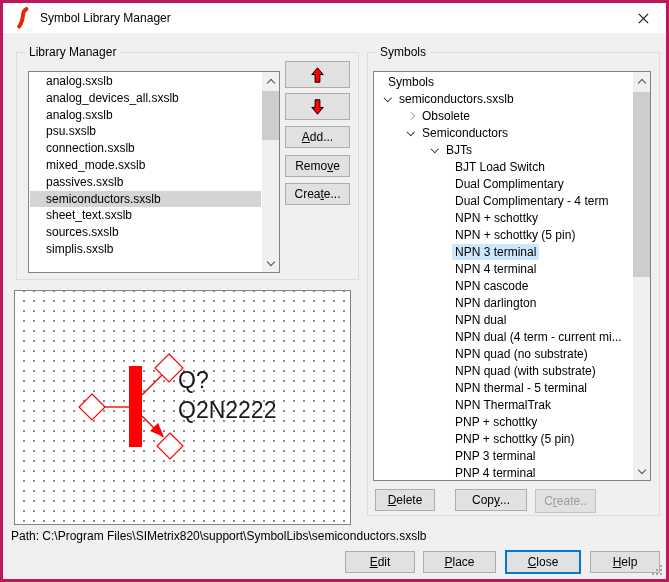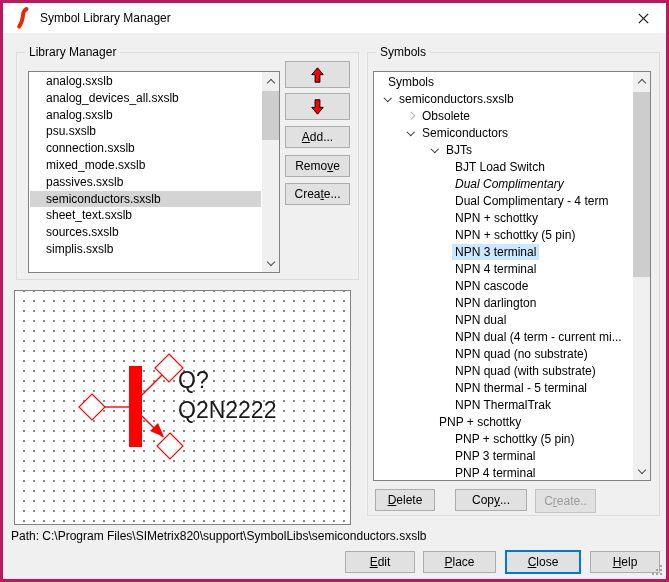--- a/index.html
+++ b/index.html
@@ -143,21 +143,21 @@
         </div>
         <div class="tree-row" style="padding-left: 49px;">
           <span class="chev">
             <i class="exp"></i>
           </span>
           <span class="tree-label">BJTs</span>
         </div>
         <div class="tree-row" style="padding-left: 80px;">
           <span class="tree-label">BJT Load Switch</span>
         </div>
-        <div class="tree-row" style="padding-left: 80px; font-style: italic;">
+        <div class="tree-row" style="padding-left: 80px;">
           <span class="tree-label">Dual Complimentary</span>
         </div>
         <div class="tree-row" style="padding-left: 80px;">
           <span class="tree-label">Dual Complimentary - 4 term</span>
         </div>
         <div class="tree-row" style="padding-left: 80px;">
           <span class="tree-label">NPN + schottky</span>
         </div>
         <div class="tree-row" style="padding-left: 80px;">
           <span class="tree-label">NPN + schottky (5 pin)</span>
@@ -185,21 +185,21 @@
         </div>
         <div class="tree-row" style="padding-left: 80px;">
           <span class="tree-label">NPN quad (with substrate)</span>
         </div>
         <div class="tree-row" style="padding-left: 80px;">
           <span class="tree-label">NPN thermal - 5 terminal</span>
         </div>
         <div class="tree-row" style="padding-left: 80px;">
           <span class="tree-label">NPN ThermalTrak</span>
         </div>
-        <div class="tree-row" style="padding-left: 64px;">
+        <div class="tree-row" style="padding-left: 80px;">
           <span class="tree-label">PNP + schottky</span>
         </div>
         <div class="tree-row" style="padding-left: 80px; align-items: center;">
           <span class="tree-label">PNP + schottky (5 pin)</span>
         </div>
         <div class="tree-row" style="padding-left: 80px;">
           <span class="tree-label">PNP 3 terminal</span>
         </div>
         <div class="tree-row" style="padding-left: 80px;">
           <span class="tree-label">PNP 4 terminal</span>

